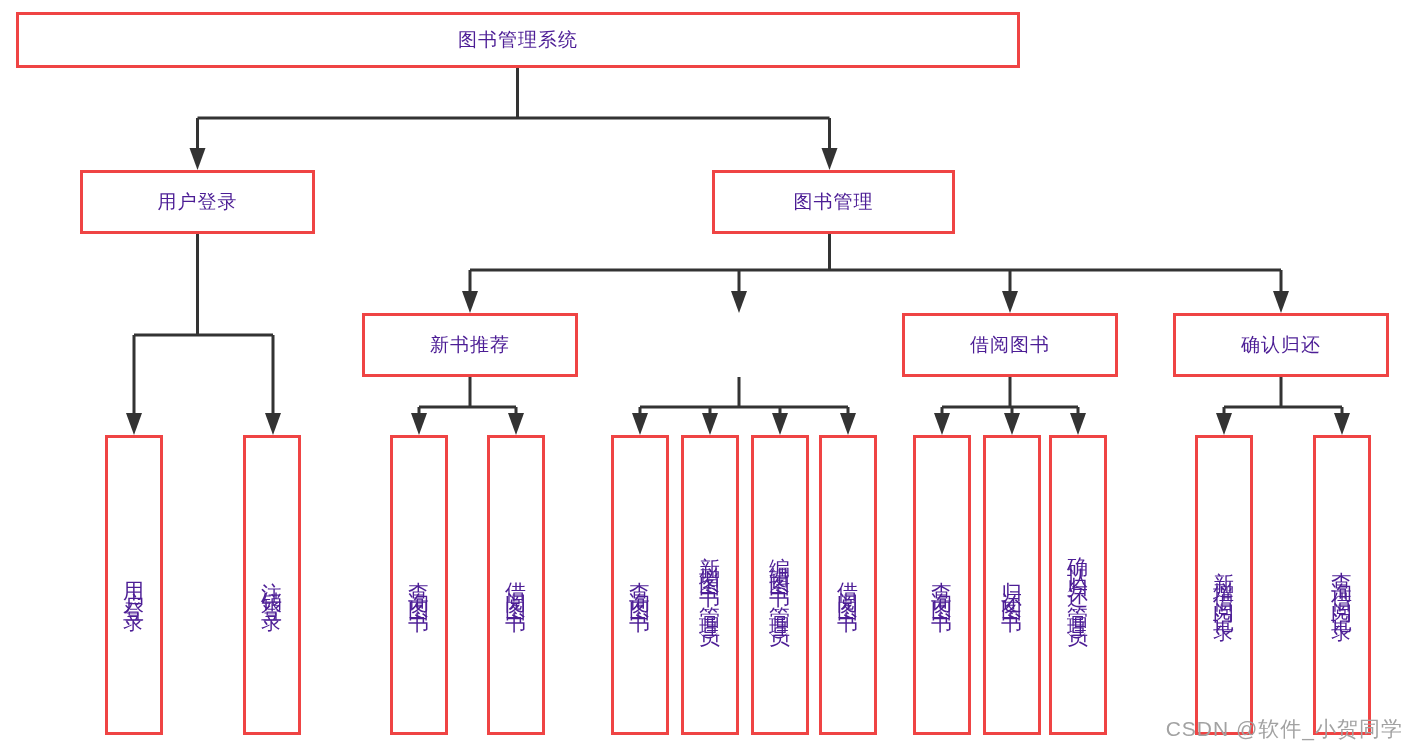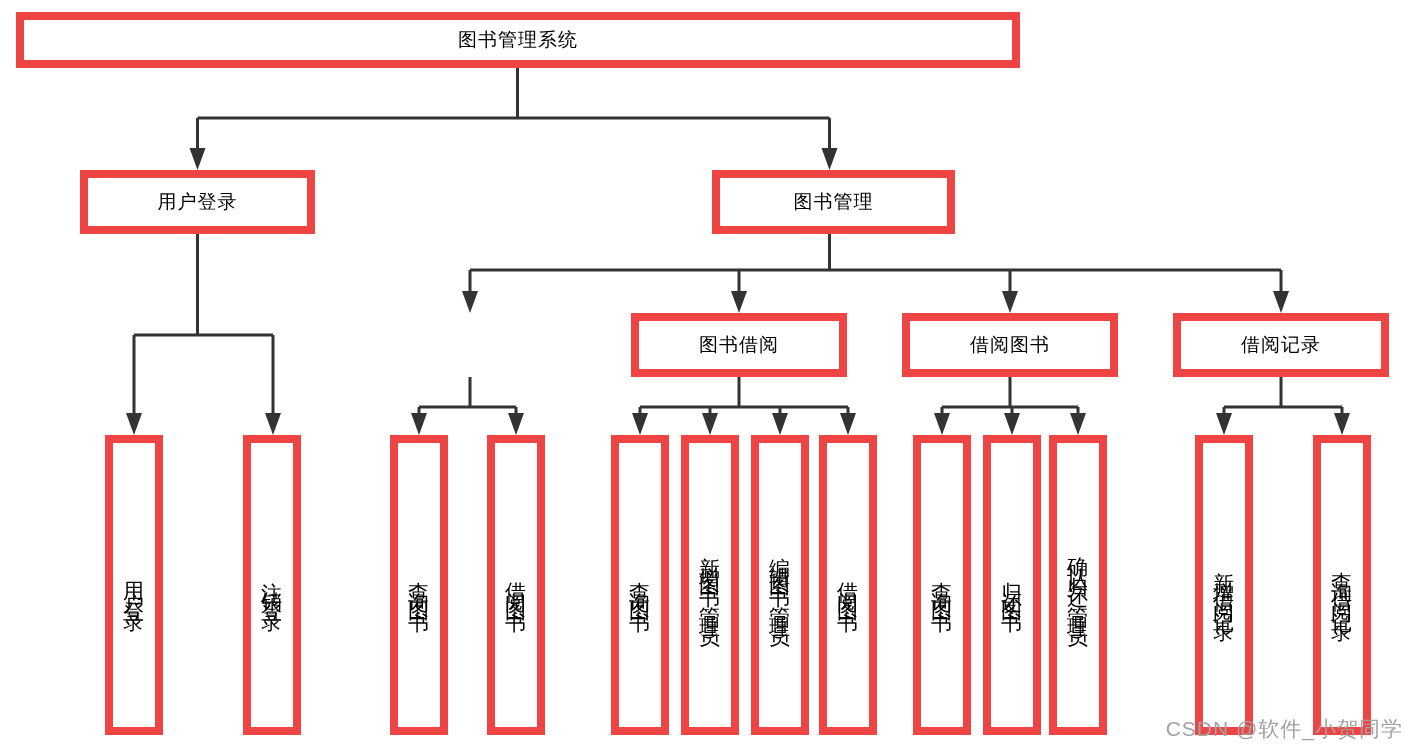--- a/index.html
+++ b/index.html
@@ -5,21 +5,21 @@
   html,body{margin:0;padding:0;}
   body{
     width:1405px;height:747px;position:relative;background:#ffffff;
     font-family:"Liberation Sans","DejaVu Sans",sans-serif;
     overflow:hidden;
   }
   #canvas{position:absolute;left:0;top:0;width:1405px;height:747px;}
   svg.wires{position:absolute;left:0;top:0;width:1405px;height:747px;}
   .node{
     position:absolute;box-sizing:border-box;background:#ffffff;
-    border:8px solid #ef4444;color:#000000;
+    border:3px solid #ef4444;color:#4c1d95;
     display:flex;align-items:center;justify-content:center;
   }
   .h-node{font-size:19px;letter-spacing:1px;white-space:nowrap;}
   .v-node span{
     writing-mode:vertical-rl;text-orientation:mixed;
     font-size:21px;line-height:1;letter-spacing:10px;
     display:block;
   }
   #watermark{
     position:absolute;right:2px;top:715px;
@@ -69,23 +69,23 @@
       <polygon points="1216,413 1232,413 1224,435"></polygon>
       <polygon points="1334,413 1350,413 1342,435"></polygon>
     </g>
   </svg>
 
   <div class="node h-node" style="left:16px;top:12px;width:1004px;height:56px">图书管理系统</div>
 
   <div class="node h-node" style="left:80px;top:170px;width:235px;height:64px">用户登录</div>
   <div class="node h-node" style="left:712px;top:170px;width:243px;height:64px">图书管理</div>
 
-  <div class="node h-node" style="left:631px;top:313px;width:216px;height:64px">图书借阅</div>
+  <div class="node h-node" style="left:362px;top:313px;width:216px;height:64px">新书推荐</div>
   <div class="node h-node" style="left:902px;top:313px;width:216px;height:64px">借阅图书</div>
-  <div class="node h-node" style="left:1173px;top:313px;width:216px;height:64px">借阅记录</div>
+  <div class="node h-node" style="left:1173px;top:313px;width:216px;height:64px">确认归还</div>
 
   <div class="node v-node" style="left:105px;top:435px;width:58px;height:300px">
     <span>用户登录</span>
   </div>
   <div class="node v-node" style="left:243px;top:435px;width:58px;height:300px">
     <span>注销登录</span>
   </div>
 
   <div class="node v-node" style="left:390px;top:435px;width:58px;height:300px">
     <span>查询图书</span>

